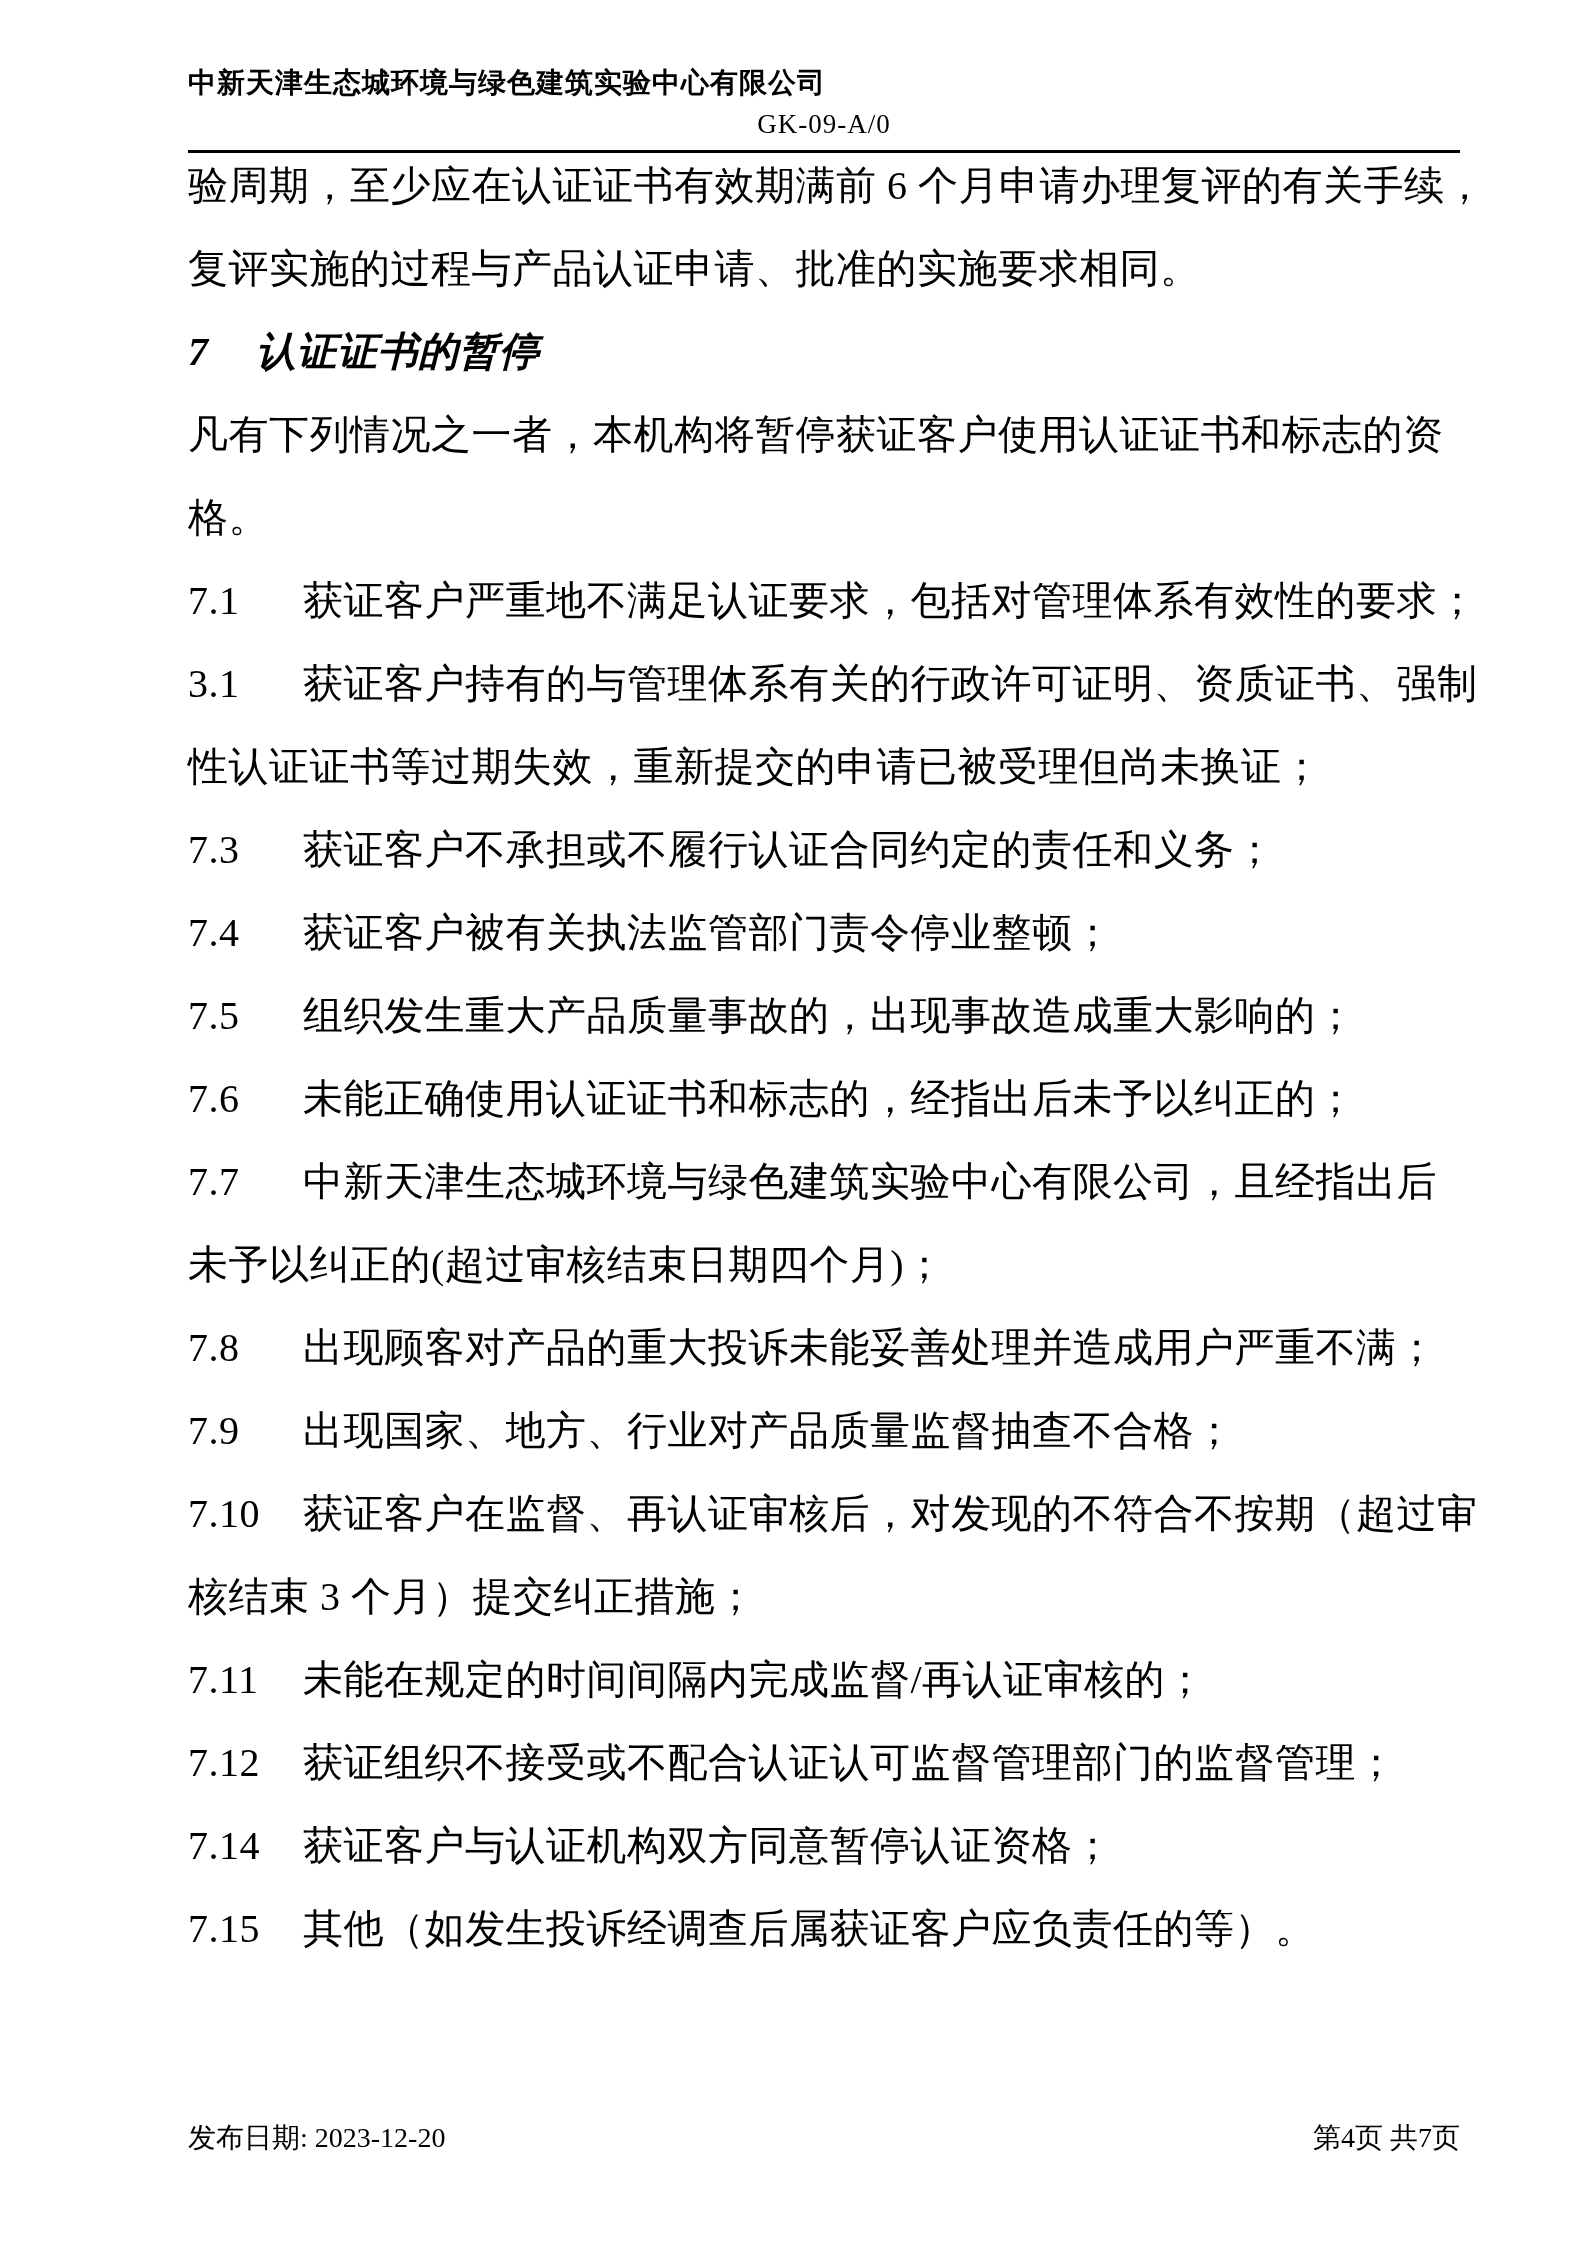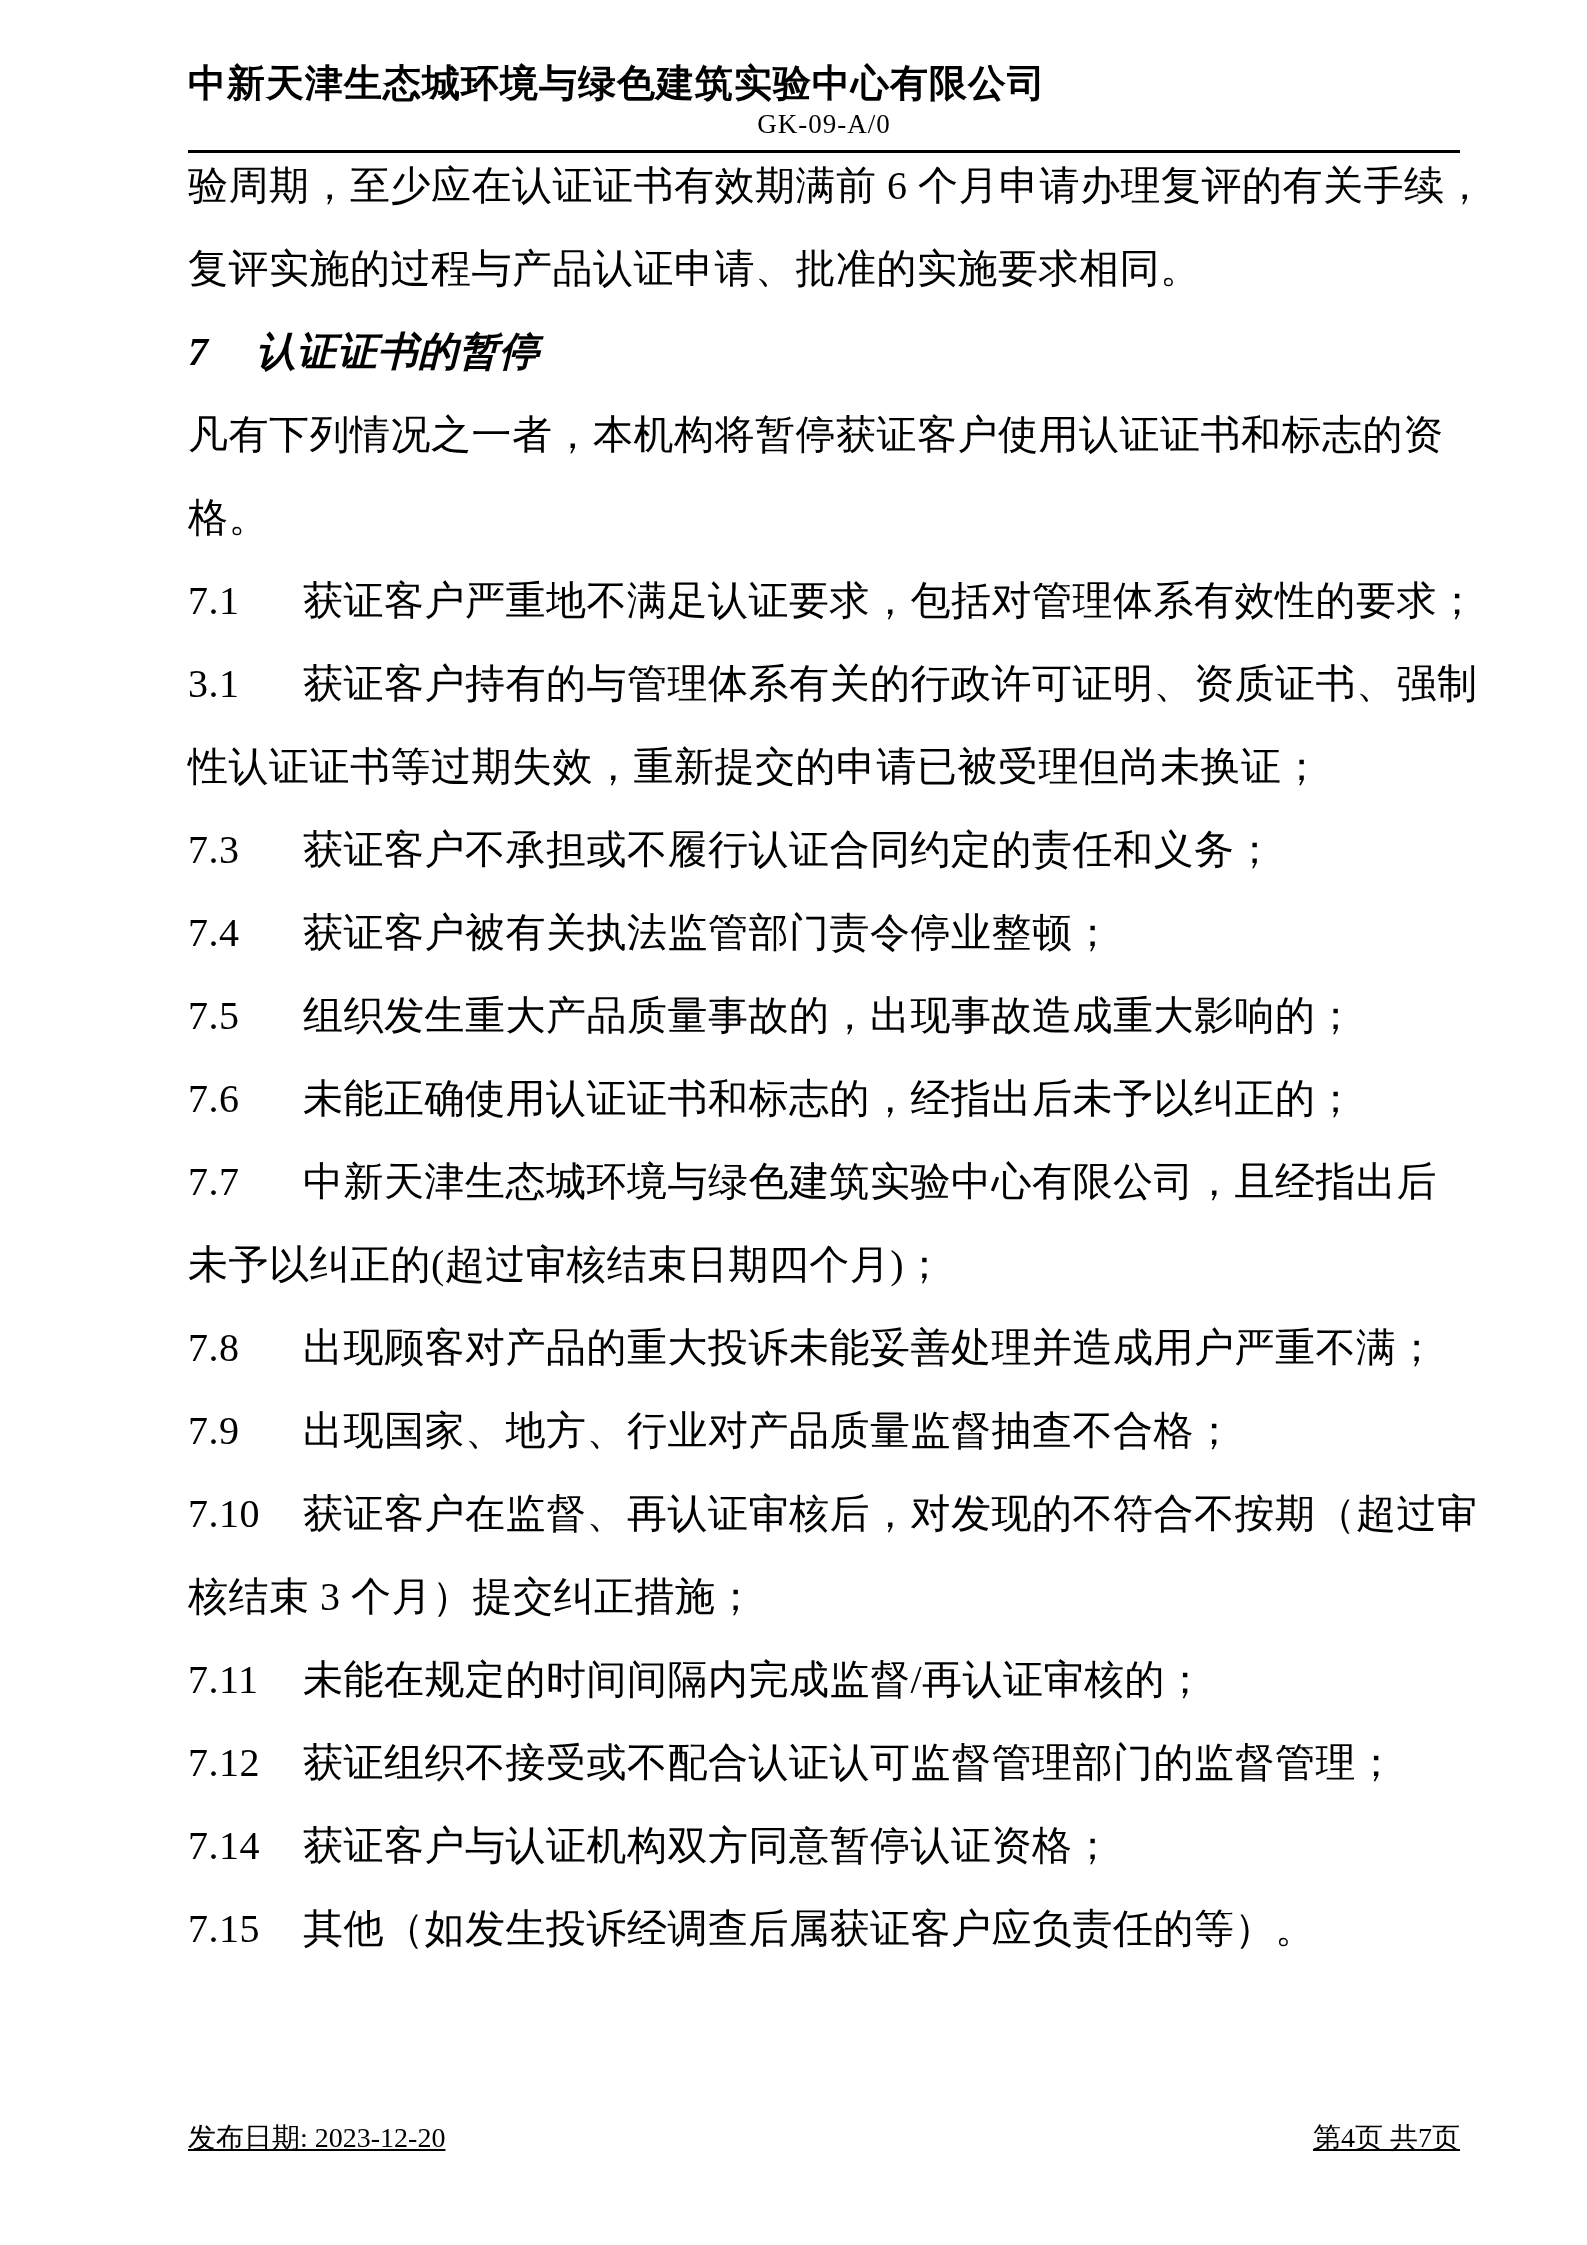--- a/index.html
+++ b/index.html
@@ -14,21 +14,21 @@
     margin: 0 auto;
   }
   .content {
     position: absolute;
     left: 188px;
     width: 1272px;
   }
   
   .header { top: 66px; }
   .company {
-    font-size: 38px;
+    font-size: 28px;
     font-weight: 700;
     letter-spacing: 1px;
     line-height: 34px;
     white-space: nowrap;
   }
   .doc-code {
     font-size: 27px;
     line-height: 32px;
     margin-top: 8px;
     letter-spacing: 1px;
@@ -54,21 +54,20 @@
   .hnum { display: inline-block; min-width: 68px; font-weight: 700; }
   
   .footer {
     top: 2118px;
     display: flex;
     justify-content: space-between;
     align-items: center;
     font-size: 28px;
     line-height: 40px;
     white-space: nowrap;
-    text-decoration: underline;
   }
 </style>
 </head>
 <body>
 
 <div class="page">
 
   <div class="content header">
     <div class="company">中新天津生态城环境与绿色建筑实验中心有限公司</div>
     <div class="doc-code">GK-09-A/0</div>

